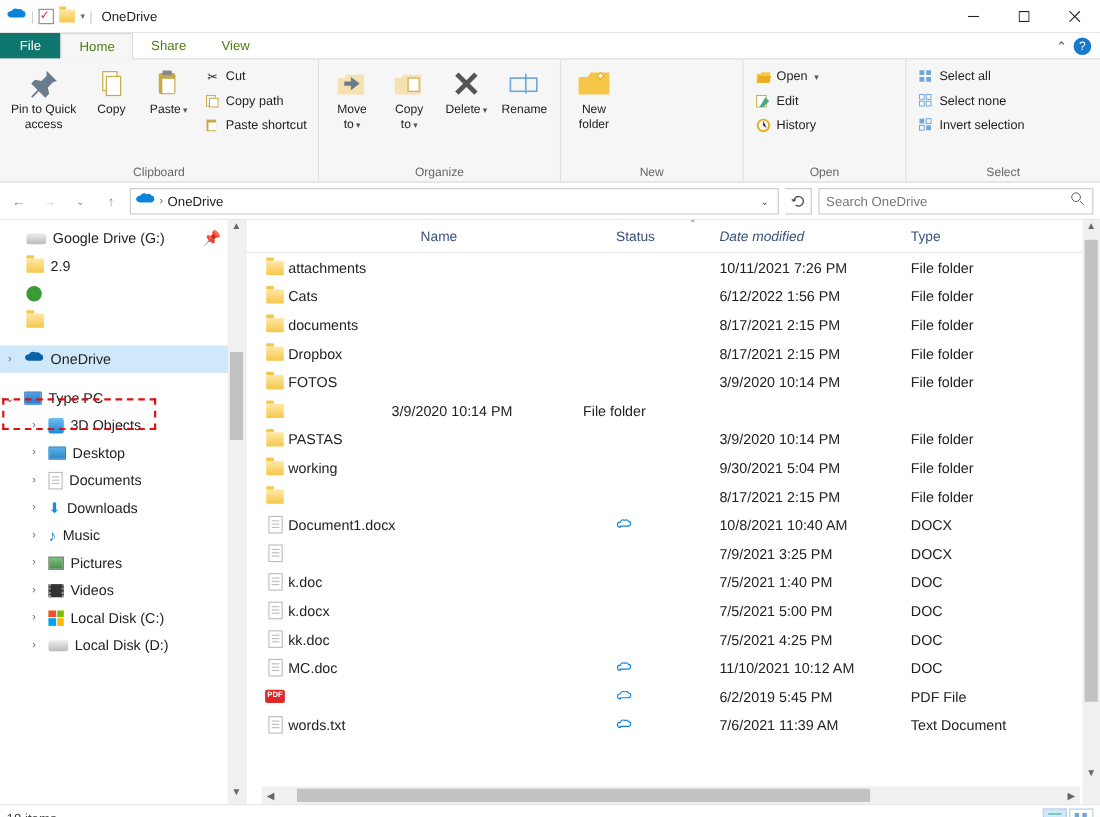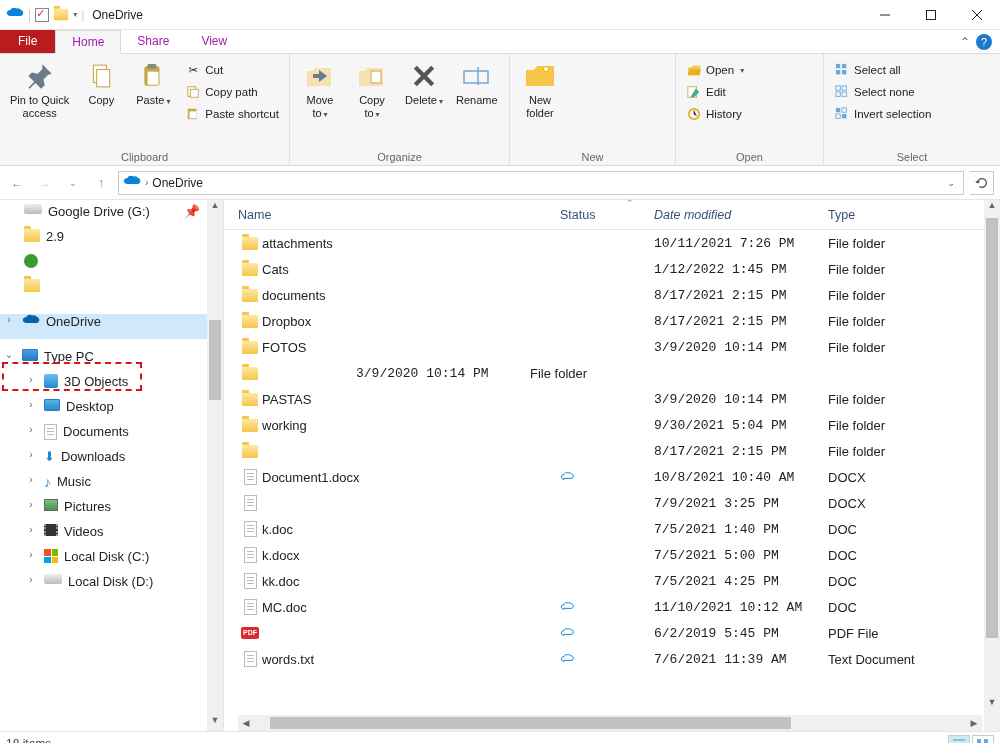--- a/index.html
+++ b/index.html
@@ -8,22 +8,22 @@
 
 .titlebar { height: 30px; display: flex; align-items: center; border-bottom: 1px solid #e5e5e5; }
 .titlebar .left { display: flex; align-items: center; padding-left: 6px; gap: 4px; }
 .titlebar .title { margin-left: 4px; font-size: 12px; }
 .titlebar .winbtns { margin-left: auto; display: flex; }
 .winbtn { width: 46px; height: 30px; display: flex; align-items: center; justify-content: center; }
 .winbtn svg { width: 10px; height: 10px; stroke: #222; fill: none; stroke-width: 1; }
 
 
 .tabs { height: 24px; display: flex; align-items: stretch; background: #fff; position: relative; border-bottom: 1px solid #dadada; }
-.tab-file { background: #b91c1c; color: #fff; padding: 4px 18px; font-size: 12px; }
-.tab { padding: 4px 16px; font-size: 12px; color: #a21caf; }
+.tab-file { background: #0f766e; color: #fff; padding: 4px 18px; font-size: 12px; }
+.tab { padding: 4px 16px; font-size: 12px; color: #4d7c0f; }
 .tab.active { border: 1px solid #dadada; border-bottom: 1px solid #f6f6f6; background: #f6f6f6; margin-bottom: -1px; }
 .tabs .right { margin-left: auto; display: flex; align-items: center; gap: 6px; padding-right: 8px; }
 .help-circle { width:16px; height:16px; background:#1979ca; color:#fff; border-radius:50%; text-align:center; font-size:11px; line-height:16px; }
 
 
 .ribbon { height: 112px; background: #f6f6f6; border-bottom: 1px solid #dadada; display: flex; }
 .group { border-right: 1px solid #e0e0e0; display: flex; flex-direction: column; }
 .group-body { flex: 1; display: flex; align-items: flex-start; padding: 4px 6px 0 6px; gap: 4px; }
 .group-label { text-align: center; font-size: 11px; color: #666; padding-bottom: 2px; }
 .bigbtn { display: flex; flex-direction: column; align-items: center; justify-content: flex-start; padding: 2px 4px; min-width: 48px; }
@@ -43,41 +43,41 @@
 .searchbox { width: 250px; border: 1px solid #c9c9c9; height: 24px; display:flex; align-items:center; padding:0 6px; color:#777; font-size:12px; }
 .searchbox .mag { margin-left:auto; }
 
 
 .main { display:flex; height: 531px; }
 .tree { width: 224px; border-right:1px solid #e5e5e5; position: relative; overflow:hidden; }
 .tree-inner { padding: 4px 0; font-size: 13px; }
 .tree-scroll { position:absolute; right:0; top:0; width:16px; height:100%; background:#f0f0f0; }
 .tree-scroll .up, .tree-scroll .dn { height:16px; text-align:center; font-size:9px; color:#666; background:#f0f0f0; }
 .tree-scroll .thumb { position:absolute; left:2px; right:2px; top:120px; height:80px; background:#c2c2c2; border-radius:0; }
-.tnode { display:flex; height:25px; padding-left: 24px; gap:6px; }
+.tnode { display:flex; align-items:center; height:25px; padding-left: 24px; gap:6px; }
 .tnode.indent { padding-left: 40px; }
 .tnode .exp { width:14px; text-align:center; color:#666; font-size:10px; margin-left:-16px; }
 .tnode.sel { background:#cfe8fc; }
 .pin { margin-left:auto; margin-right: 22px; color:#555; }
 .highlight-box { position:absolute; border: 2px dashed #d11; pointer-events:none; }
 
 
 .files { flex:1; display:flex; flex-direction:column; position:relative; }
 .fhdr { height: 30px; display:flex; align-items:center; border-bottom:1px solid #e5e5e5; color:#39517a; font-size: 12.5px; padding-left: 14px; }
-.col-name { width: 322px; }
+.col-name { width: 322px; text-align: center; }
 .col-status { width: 94px; }
 .col-date { width: 174px; font-style: italic; }
 .col-type { flex:1; }
 .sort { font-size:9px; color:#888; position:absolute; left:402px; top:-2px; }
 .fbody { flex:1; overflow:hidden; margin-left:14px; }
 .frow { height: 26px; display:flex; align-items:center; font-size: 13px; color:#222; }
 .frow .ic { width:24px; display:flex; align-items:center; justify-content:center; }
 .frow .nm { width: 298px; }
 .frow .st { width: 94px; color:#1083d6; }
-.frow .dt { width: 174px; font-family: Liberation Mono, monospace; }
+.frow .dt { width: 174px; }
 .frow .tp { }
 .files .vscroll { position:absolute; right:0; top:0; width:16px; height:100%; background:#f0f0f0; }
 .files .vscroll .thumb { position:absolute; left:2px; right:2px; top:18px; height:420px; background:#c2c2c2; }
 .files .vscroll .up,.files .vscroll .dn { height:16px; text-align:center; font-size:9px; color:#666; }
 .files .vscroll .dn { position:absolute; bottom:18px; left:0; right:0; }
 .files .hscroll { position:absolute; left:14px; right:18px; bottom:0; height:16px; background:#f0f0f0; display:flex; align-items:center; }
 .files .hscroll .thumb { height:12px; flex:0 0 70%; margin-left:16px; background:#c2c2c2; }
 .files .hscroll .lt,.files .hscroll .rt { width:16px; text-align:center; font-size:9px; color:#666; }
 .files .hscroll .rt { margin-left:auto; }
 
@@ -360,20 +360,27 @@
         </svg></span>
     <span style="color:#666;font-size:10px">›</span>
     <span>OneDrive</span>
     <span class="dd">⌄</span>
   </div>
   <div class="refresh">
       <svg width="14" height="14" viewBox="0 0 16 16">
         <path fill="none" stroke="#555" stroke-width="1.5" d="M3 8a5 5 0 1 1 2 4M3 8l-2-2m2 2l2-2"></path>
       </svg>
     </div>
+  <div class="searchbox">
+    <span>Search OneDrive</span>
+    <span class="mag"><svg width="14" height="14" viewBox="0 0 16 16">
+          <circle cx="6" cy="6" r="4.5" fill="none" stroke="#555"></circle>
+          <line x1="10" y1="10" x2="14" y2="14" stroke="#555"></line>
+        </svg></span>
+  </div>
 </div>
 
 <div class="main">
 
   <div class="tree">
     <div class="tree-inner">
       <div class="tnode">
           <span class="drive-ic"></span>
           <span>Google Drive (G:)</span>
           <span class="pin">📌</span>
@@ -480,21 +487,21 @@
           <div class="st"></div>
           <div class="dt">10/11/2021 7:26 PM</div>
           <div class="tp">File folder</div>
         </div>
         <div class="frow">
           <div class="ic">
             <span class="folder-ic"></span>
           </div>
           <div class="nm">Cats</div>
           <div class="st"></div>
-          <div class="dt">1/12/2022 1:45 PM</div>
+          <div class="dt">6/12/2022 1:56 PM</div>
           <div class="tp">File folder</div>
         </div>
         <div class="frow">
           <div class="ic">
             <span class="folder-ic"></span>
           </div>
           <div class="nm">documents</div>
           <div class="st"></div>
           <div class="dt">8/17/2021 2:15 PM</div>
           <div class="tp">File folder</div>

